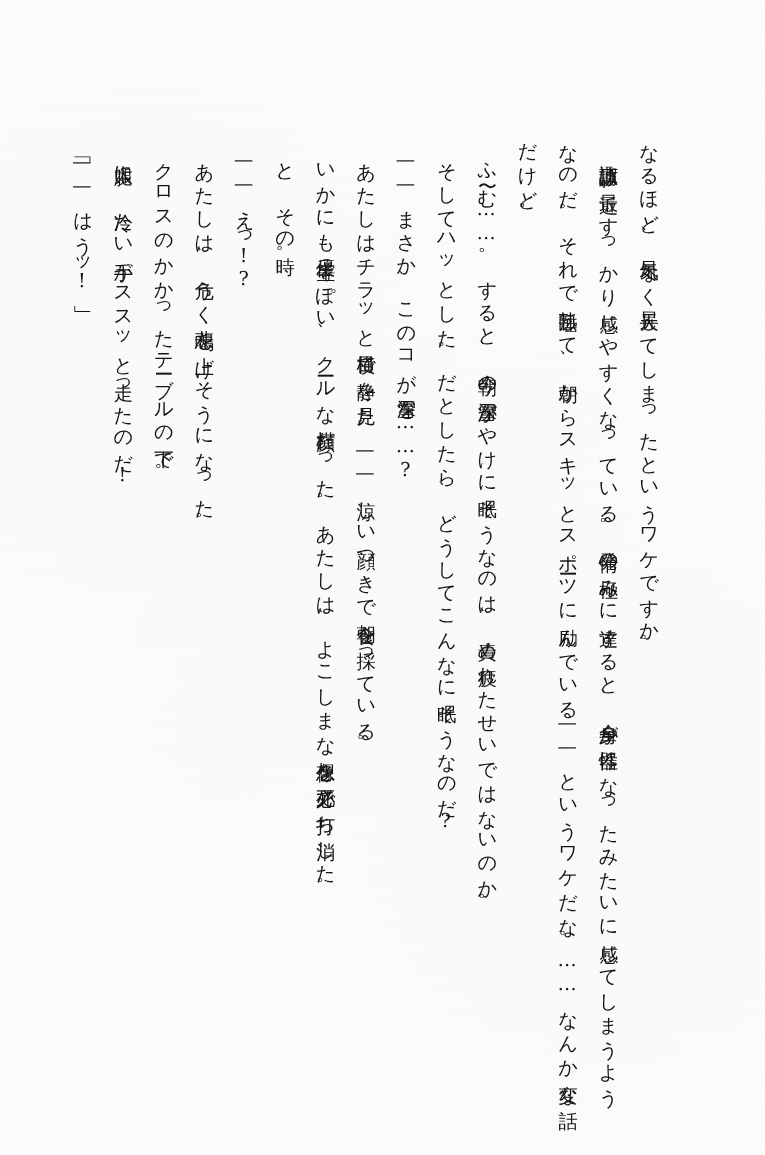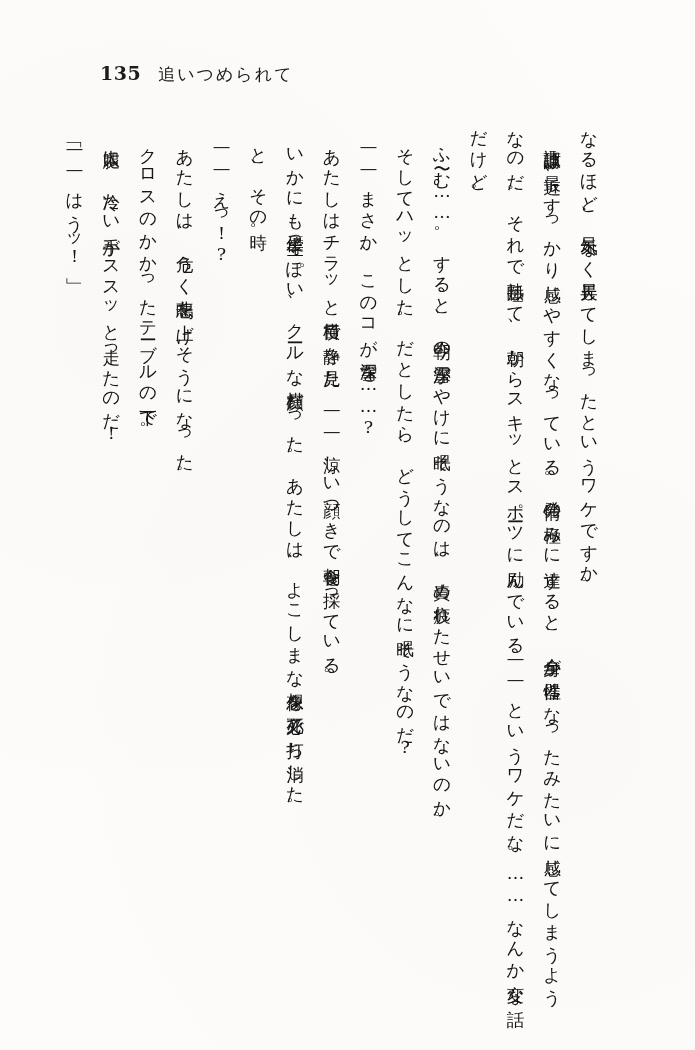--- a/index.html
+++ b/index.html
@@ -74,24 +74,20 @@
     opacity: 0.5;
     background-image:
       repeating-linear-gradient(0deg, rgba(0,0,0,0.008) 0px, rgba(0,0,0,0) 2px, rgba(0,0,0,0) 4px);
   }
 </style>
 </head>
 <body>
 
 <div class="page">
 
-  <div class="running-head">
-    <span class="page-number">135</span>
-    <span class="chapter-title">追いつめられて</span>
-  </div>
 
   <div class="body-text">
     <p>なるほど、呆気なく昇天してしまったというワケですか。</p>
     <p class="indent">諏訪原は最近、すっかり感じやすくなっている。発情の極みに達すると、全身が性器になったみたいに感じてしまうようなのだ。それで熟睡して、朝からスキッとスポーツに励んでいる——というワケだな。……なんか変な話だけど。</p>
     <p class="indent">ふ〜む……。すると、今朝の深雪がやけに眠そうなのは、責め疲れたせいではないのか。</p>
     <p class="indent">そしてハッとした。だとしたら、どうしてこんなに眠そうなのだ?</p>
     <p class="indent">——まさか、このコが深雪を……?</p>
     <p class="indent">あたしはチラッと横目で静を見た。——涼しい顔つきで朝食を採っている。</p>
     <p class="indent">いかにも優等生っぽい、クールな横顔だった。あたしは、よこしまな想像を必死で打ち消した。</p>
     <p class="indent">と、その時。</p>

